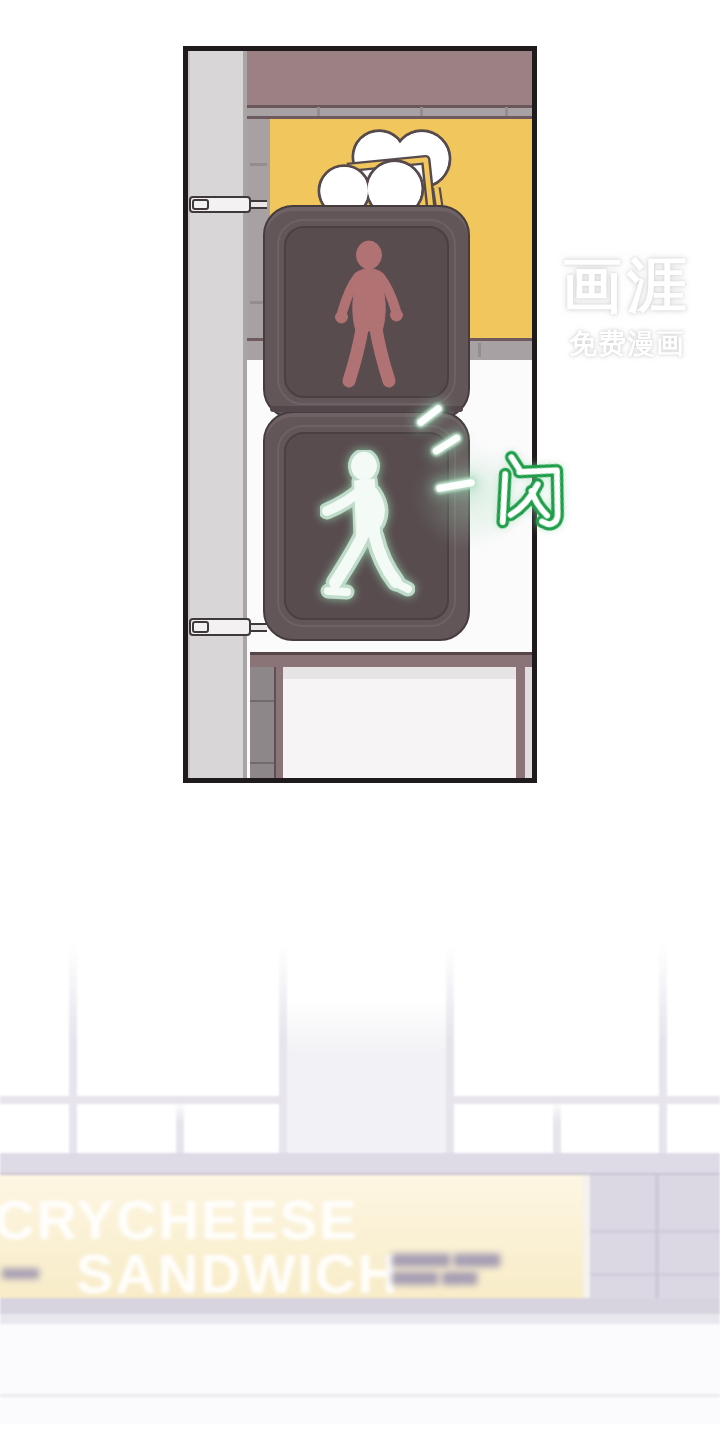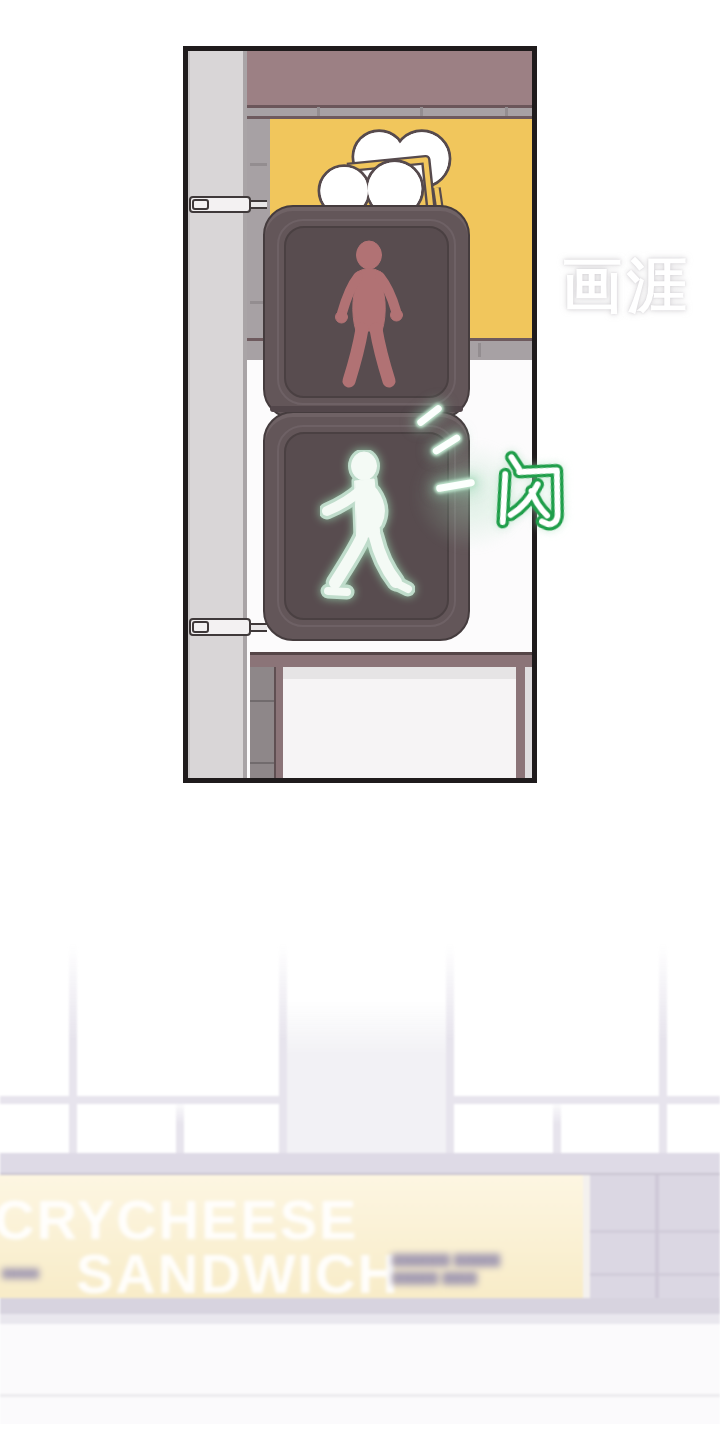--- a/index.html
+++ b/index.html
@@ -212,20 +212,21 @@
           <path d="M33,25 L77,16 L86,67 Q88,79 77,81 L69,79"></path>
           <path d="M57,36 C51,55 43,67 31,77"></path>
             <path d="M51,45 C57,57 64,64 74,71"></path>
         </g>
       </g>
     </svg>
   </div>
 
   <div class="abs watermark">
     <div class="wm-brand">画涯</div>
+    <div class="wm-tagline">免费漫画</div>
   </div>
 
   <section class="abs storefront">
     <div class="abs mullion" style="left:69px;"></div>
     <div class="abs mullion" style="left:176px;top:170px;height:53px;"></div>
     <div class="abs mullion" style="left:279px;"></div>
     <div class="abs mullion" style="left:446px;"></div>
     <div class="abs mullion" style="left:553px;top:170px;height:53px;"></div>
     <div class="abs mullion" style="left:659px;"></div>
     <div class="abs transom" style="left:0;width:283px;"></div>

